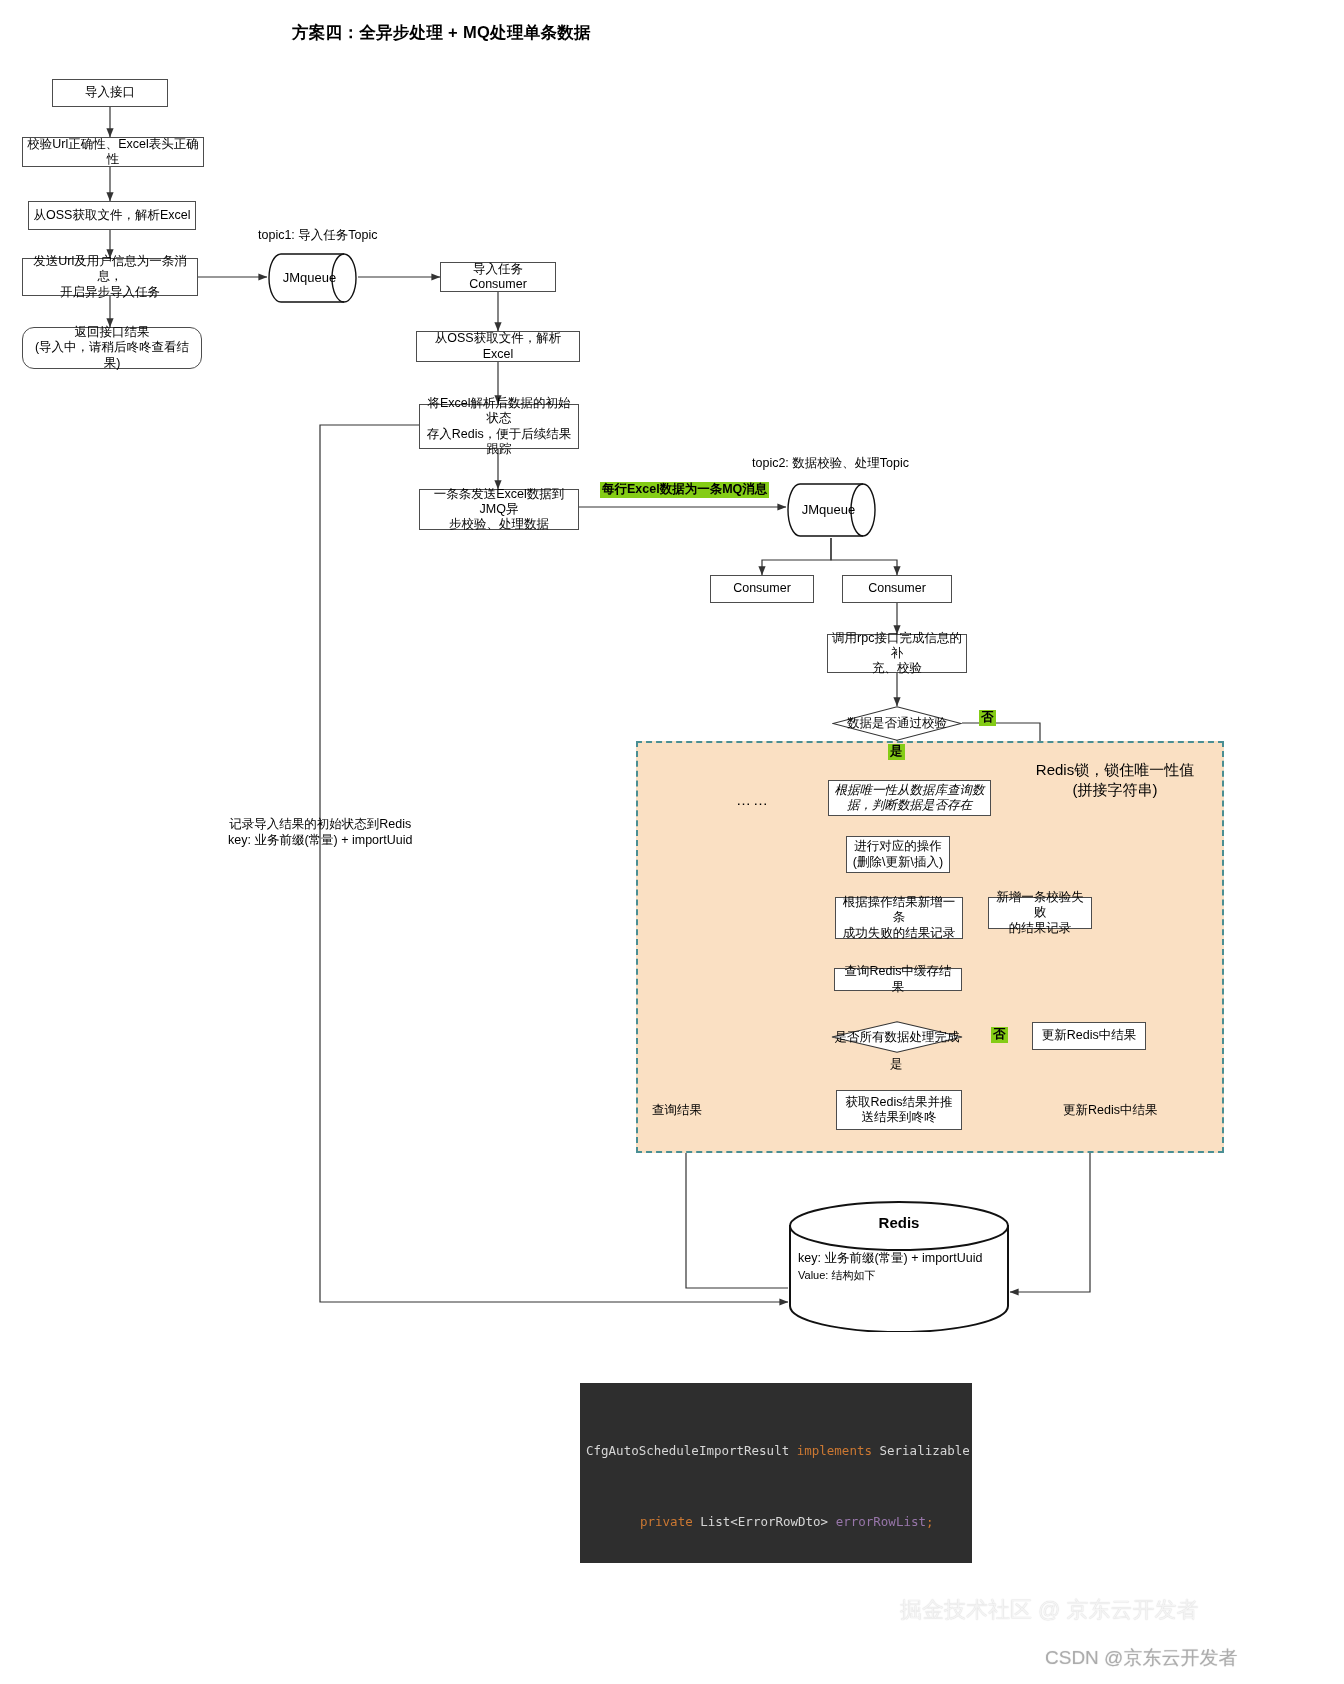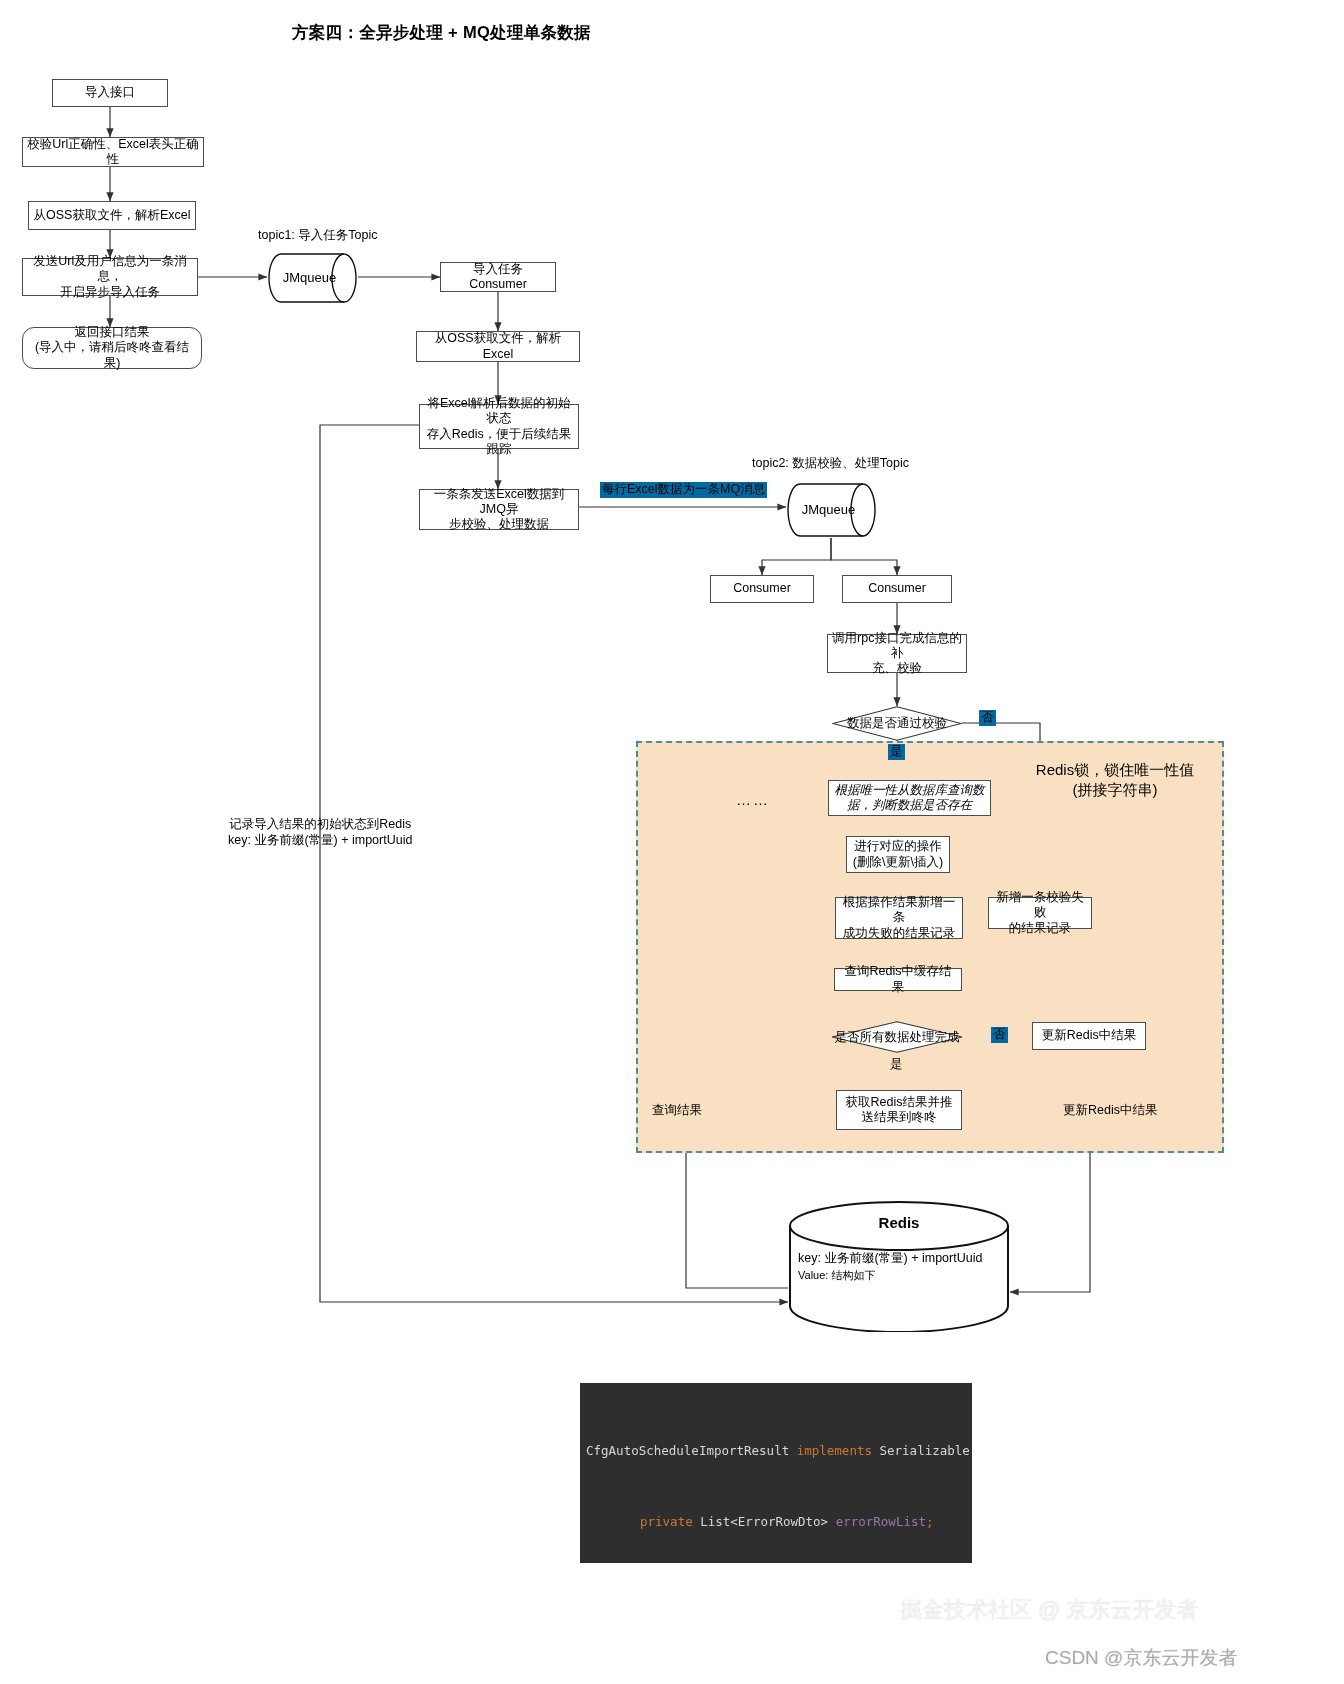--- a/index.html
+++ b/index.html
@@ -59,21 +59,21 @@
   }
 
   
   .lbl {
     position: absolute;
     font-size: 12.5px;
     line-height: 1.25;
     white-space: pre-line;
     z-index: 4;
   }
-  .lbl.bg { background: #0369a1; padding: 0 2px; }
+  .lbl.bg { background: #84cc16; padding: 0 2px; font-weight: bold; }
   .lbl.onorange { background: transparent; }
 
   
   #redis-lock-region {
     position: absolute;
     background: #fae0c3;
     border: 2px dashed #4a8f94;
     z-index: 1;
   }
   #redis-lock-note {

